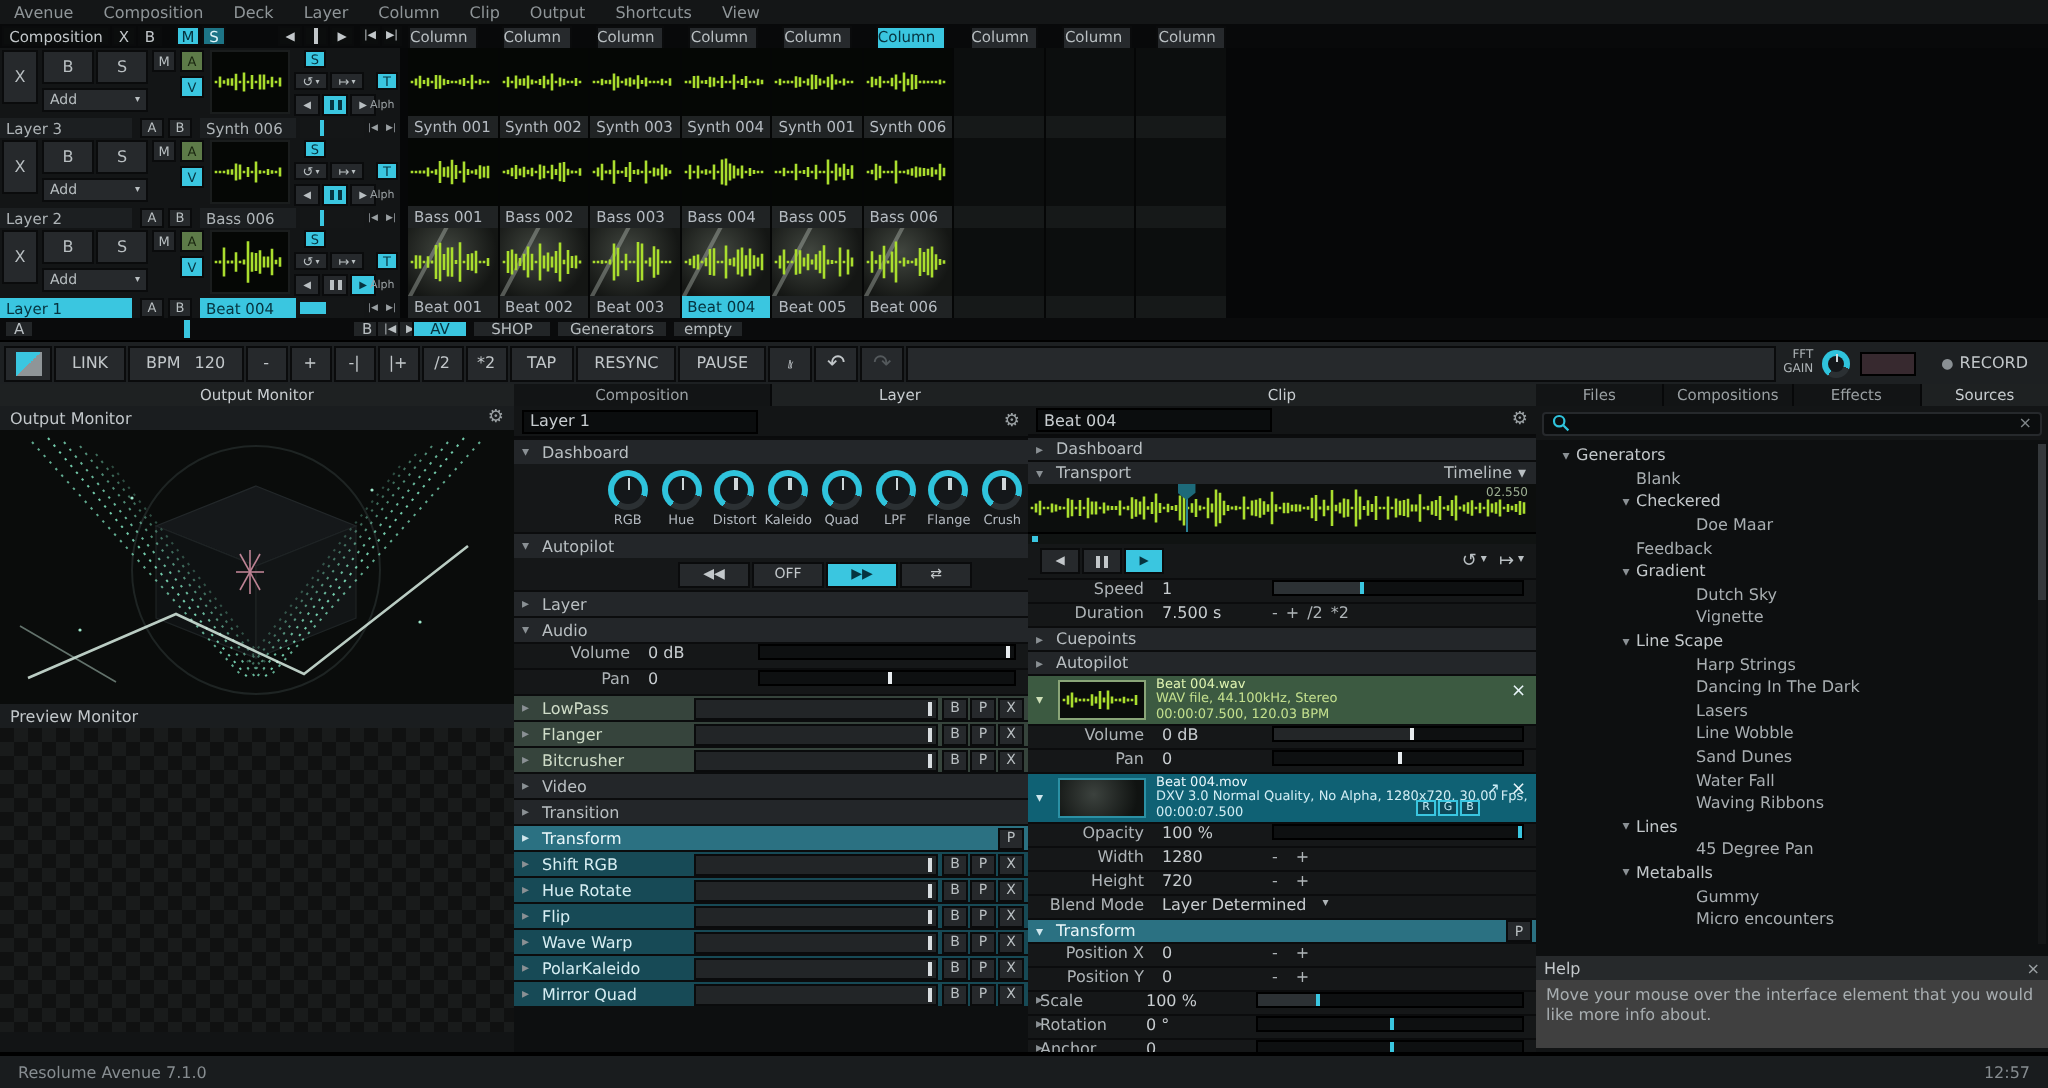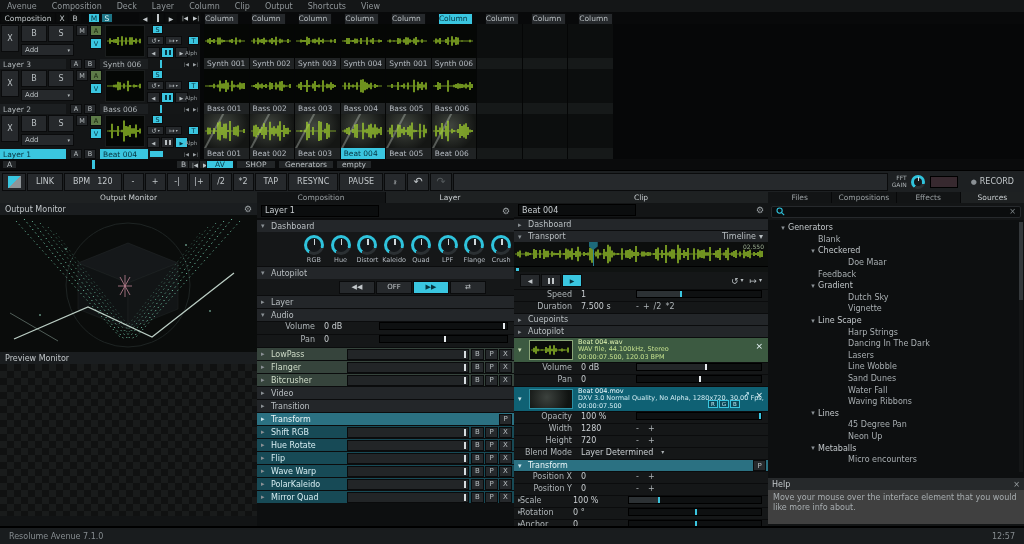--- a/index.html
+++ b/index.html
@@ -1051,27 +1051,27 @@
         <span>Waving Ribbons</span>
       </div>
       <div class="treeitem grp" style="padding-left:40px">
         <span class="arr" style="width:10px">▾</span>
         <span>Lines</span>
       </div>
       <div class="treeitem" style="padding-left:70px">
         <span class="arr" style="width:10px"></span>
         <span>45 Degree Pan</span>
       </div>
-      <div class="treeitem" style="padding-left:70px">
-        <span class="arr" style="width:10px"></span>
-        <span>Neon Up</span>
-      </div>
       <div class="treeitem grp" style="padding-left:40px">
         <span class="arr" style="width:10px">▾</span>
         <span>Metaballs</span>
+      </div>
+      <div class="treeitem" style="padding-left:70px">
+        <span class="arr" style="width:10px"></span>
+        <span>Gummy</span>
       </div>
       <div class="treeitem" style="padding-left:70px">
         <span class="arr" style="width:10px"></span>
         <span>Micro encounters</span>
       </div>
     </div>
   <div id="helpbox">
     <div style="height:12px;background:#26292b;display:flex;align-items:center;padding:0 4px;font-size:8px;color:#c2c7ca">
         <span>Help</span>
         <span style="margin-left:auto;color:#9aa0a3">×</span>

